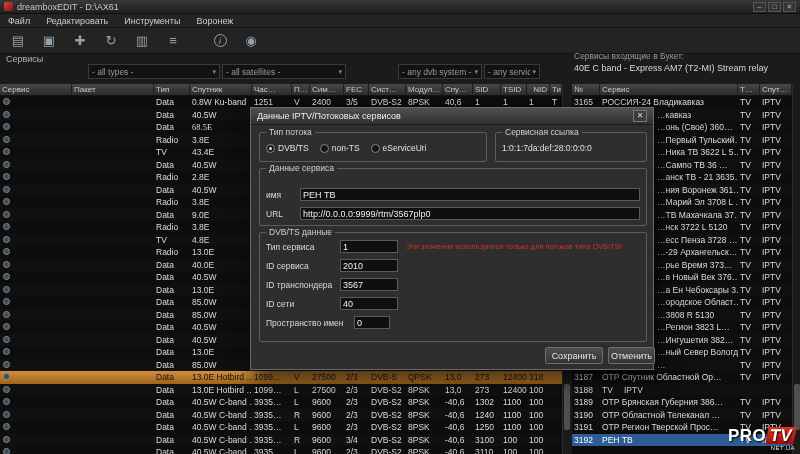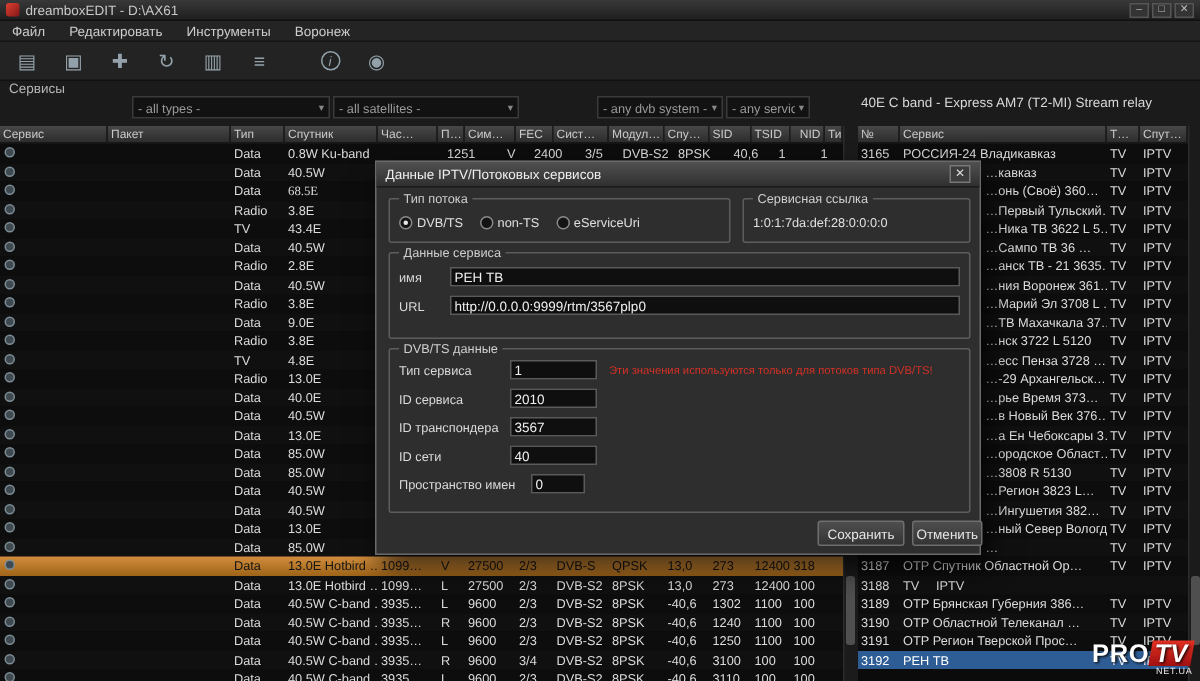--- a/index.html
+++ b/index.html
@@ -58,21 +58,21 @@
 .g1{left:8px;top:24px;width:228px;height:30px}
 .g2{left:244px;top:24px;width:152px;height:30px}
 .g3{left:8px;top:60px;width:388px;height:58px}
 .g4{left:8px;top:124px;width:388px;height:110px}
 .radios{display:flex;align-items:center;gap:11px;padding:10px 6px 0}
 .radio{display:flex;align-items:center;gap:3px;font-size:8.5px;color:#e0e0e0}
 .dot{width:9px;height:9px;border-radius:50%;background:#141414;border:1px solid #8a8a8a;position:relative;flex:none}
 .radio.checked .dot::after{content:"";position:absolute;left:2px;top:2px;width:3px;height:3px;border-radius:50%;background:#e8e8e8}
 .link-val{padding:10px 6px 0;font-size:8.5px;color:#e0e0e0;white-space:nowrap;overflow:hidden}
 .dlg-row{display:flex;align-items:center;margin:6px 6px 0}
-.g3 .dlg-row:first-of-type{margin-top:9px}
+.g3 .dlg-row:first-of-type{margin-top:19px}
 .g4 .dlg-row:first-of-type{margin-top:7px}
 .dlg-label{flex:none;width:74px;font-size:8.5px;color:#dadada;white-space:nowrap;overflow:hidden}
 .dlg-label.sm{width:34px}
 .dlg-label.wide{width:88px}
 .dlg-input{height:13px;background:#0f0f0f;border:1px solid #5a5a5a;color:#f0f0f0;font-size:9px;padding:0 2px;font-family:inherit;width:58px;flex:none}
 .dlg-input.grow{flex:1;width:auto}
 .dlg-input.small{width:36px}
 .warning{margin-left:8px;font-size:7.5px;color:#d33026;white-space:nowrap;overflow:hidden}
 .btn{position:absolute;top:239px;height:17px;background:linear-gradient(#4e4e4e,#343434);border:1px solid #6e6e6e;border-radius:2px;color:#e5e5e5;font-size:9px;display:flex;align-items:center;justify-content:center}
 .btn.save{left:294px;width:58px}
@@ -128,20 +128,21 @@
       </div>
       <div class="tb-btn gap">
         <span class="tb-glyph circ">i</span>
       </div>
       <div class="tb-btn">
         <span class="tb-glyph">◉</span>
       </div>
     </div>
 
   <div class="panel-label">Сервисы</div>
+  <div class="bucket-title">Сервисы входящие в Букет:</div>
   <div class="bucket-name">40E C band - Express AM7 (T2-MI) Stream relay</div>
 
   <div class="filters" id="filter-row">
       <div class="fsel" style="left: 88px; width: 132px;">
         <span class="fsel-txt">- all types -</span>
         <span class="fsel-arrow">▾</span>
       </div>
       <div class="fsel" style="left: 222px; width: 124px;">
         <span class="fsel-txt">- all satellites -</span>
         <span class="fsel-arrow">▾</span>
@@ -173,21 +174,21 @@
         <div class="th" style="width: 26px;">TSID</div>
         <div class="th" style="width: 23px; text-align: right;">NID</div>
         <div class="th" style="width: 12px;">Тип</div>
       </div>
     <div id="left-tbody">
         <div class="tr">
           <div class="td" style="width: 72px;"><span class="gear"></span></div>
           <div class="td" style="width: 82px;"></div>
           <div class="td" style="width: 36px;">Data</div>
           <div class="td" style="width: 62px;">0.8W Ku-band</div>
-          <div class="td" style="width: 40px; margin-left: 44px;">1251</div>
+          <div class="td" style="width: 40px;">1251</div>
           <div class="td" style="width: 18px;">V</div>
           <div class="td" style="width: 34px;">2400</div>
           <div class="td" style="width: 25px;">3/5</div>
           <div class="td" style="width: 37px;">DVB-S2</div>
           <div class="td" style="width: 37px;">8PSK</div>
           <div class="td" style="width: 30px;">40,6</div>
           <div class="td" style="width: 28px;">1</div>
           <div class="td" style="width: 26px;">1</div>
           <div class="td" style="width: 23px;">1</div>
           <div class="td" style="width: 12px;">T</div>

